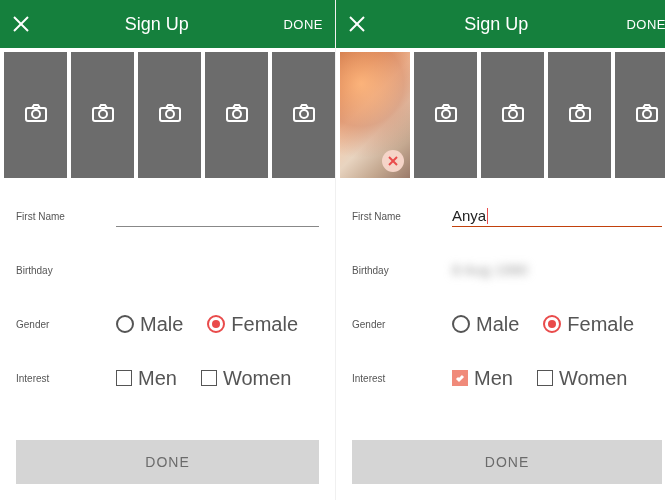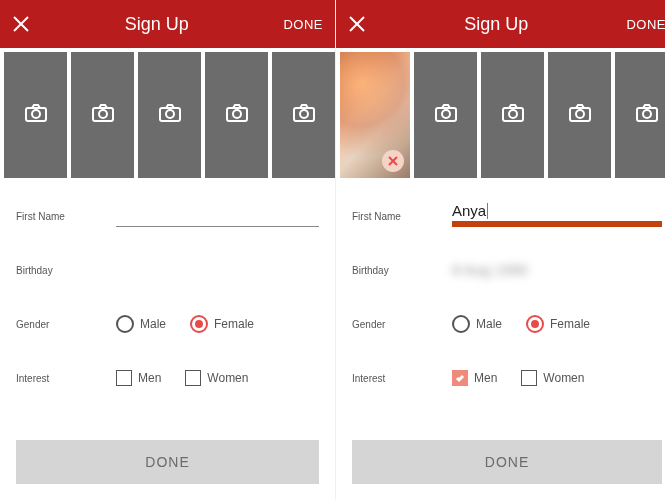--- a/index.html
+++ b/index.html
@@ -1,41 +1,41 @@
 <!DOCTYPE html>
 <html><head>
 <meta charset="utf-8">
 <style>
   * { box-sizing: border-box; margin: 0; padding: 0; }
   body { font-family: -apple-system, Helvetica, Arial, sans-serif; background: #fff; width: 665px; height: 500px; overflow: hidden; display: flex; }
   .phone { flex: 1; display: flex; flex-direction: column; position: relative; border-right: 1px solid #f0f0f0; }
   .phone:last-child { border-right: none; }
-  .header { background: #b91c1c; color: #fff; height: 48px; display: flex; align-items: center; justify-content: space-between; padding: 0 12px; }
+  .header { background: #15803d; color: #fff; height: 48px; display: flex; align-items: center; justify-content: space-between; padding: 0 12px; }
   .header .title { font-size: 18px; font-weight: 400; }
   .header .done { font-size: 13px; letter-spacing: 0.5px; }
   .close-x { width: 18px; height: 18px; }
   .close-x svg { stroke: #fff; stroke-width: 2; }
   .photo-row { display: flex; gap: 4px; padding: 4px 0 0 4px; height: 130px; overflow: hidden; }
   .photo-slot { flex: 0 0 63px; background: #6c6c6c; display: flex; align-items: center; justify-content: center; position: relative; }
   .photo-slot.wide { flex: 0 0 70px; }
   .photo-slot.uploaded { background: linear-gradient(135deg, #d98c5a 0%, #e8a071 20%, #f5c9a8 40%, #e8d4c0 60%, #c4a890 80%, #9a7a6a 100%); position: relative; }
   .photo-slot.uploaded::before { content:''; position:absolute; inset:0; background: radial-gradient(circle at 30% 25%, rgba(255,180,120,0.8), rgba(200,100,60,0.4) 40%, transparent 70%); }
   .remove-badge { position: absolute; bottom: 6px; right: 6px; width: 22px; height: 22px; border-radius: 50%; background: #f5d4c8; display: flex; align-items: center; justify-content: center; }
   .remove-badge svg { stroke: #e94b4b; stroke-width: 2; }
   .cam-icon svg { stroke: #fff; stroke-width: 2; fill: none; }
   .form { padding: 24px 16px 0 16px; flex: 1; }
   .row { display: flex; align-items: center; margin-bottom: 26px; min-height: 28px; }
   .label { width: 100px; font-size: 10px; color: #555; }
   .field { flex: 1; position: relative; }
   .underline { border-bottom: 1px solid #888; height: 22px; display: flex; align-items: flex-end; padding-bottom: 2px; font-size: 15px; color: #222; }
-  .underline.accent { border-bottom: 6px solid #c2410c; }
+  .underline.accent { border-bottom: 1px solid #c2410c; }
   .cursor { display:inline-block; width:1px; height:16px; background:#e94b4b; margin-left:1px; vertical-align:bottom; }
   .blurred { filter: blur(4px); color: #999; font-size: 15px; }
   .opts { display: flex; gap: 24px; flex:1; }
-  .opt { display: flex; align-items: center; gap: 6px; font-size: 12px; color: #555; }
+  .opt { display: flex; align-items: center; gap: 6px; font-size: 20px; color: #555; }
   .radio { width: 18px; height: 18px; border: 2px solid #555; border-radius: 50%; display:flex; align-items:center; justify-content:center; }
   .radio.checked { border-color: #e94b4b; }
   .radio.checked::after { content:''; width:8px; height:8px; background:#e94b4b; border-radius:50%; }
   .checkbox { width: 16px; height: 16px; border: 1.5px solid #555; display:flex; align-items:center; justify-content:center; }
   .checkbox.checked { background:#f08a7a; border-color:#f08a7a; }
   .checkbox.checked svg { stroke:#fff; stroke-width:3; }
   .bottom-btn { margin: 0 16px 16px 16px; background: #d5d5d5; color: #6b6b6b; text-align: center; padding: 14px 0; font-size: 14px; letter-spacing: 1px; }
 </style>
 </head>
 <body>

